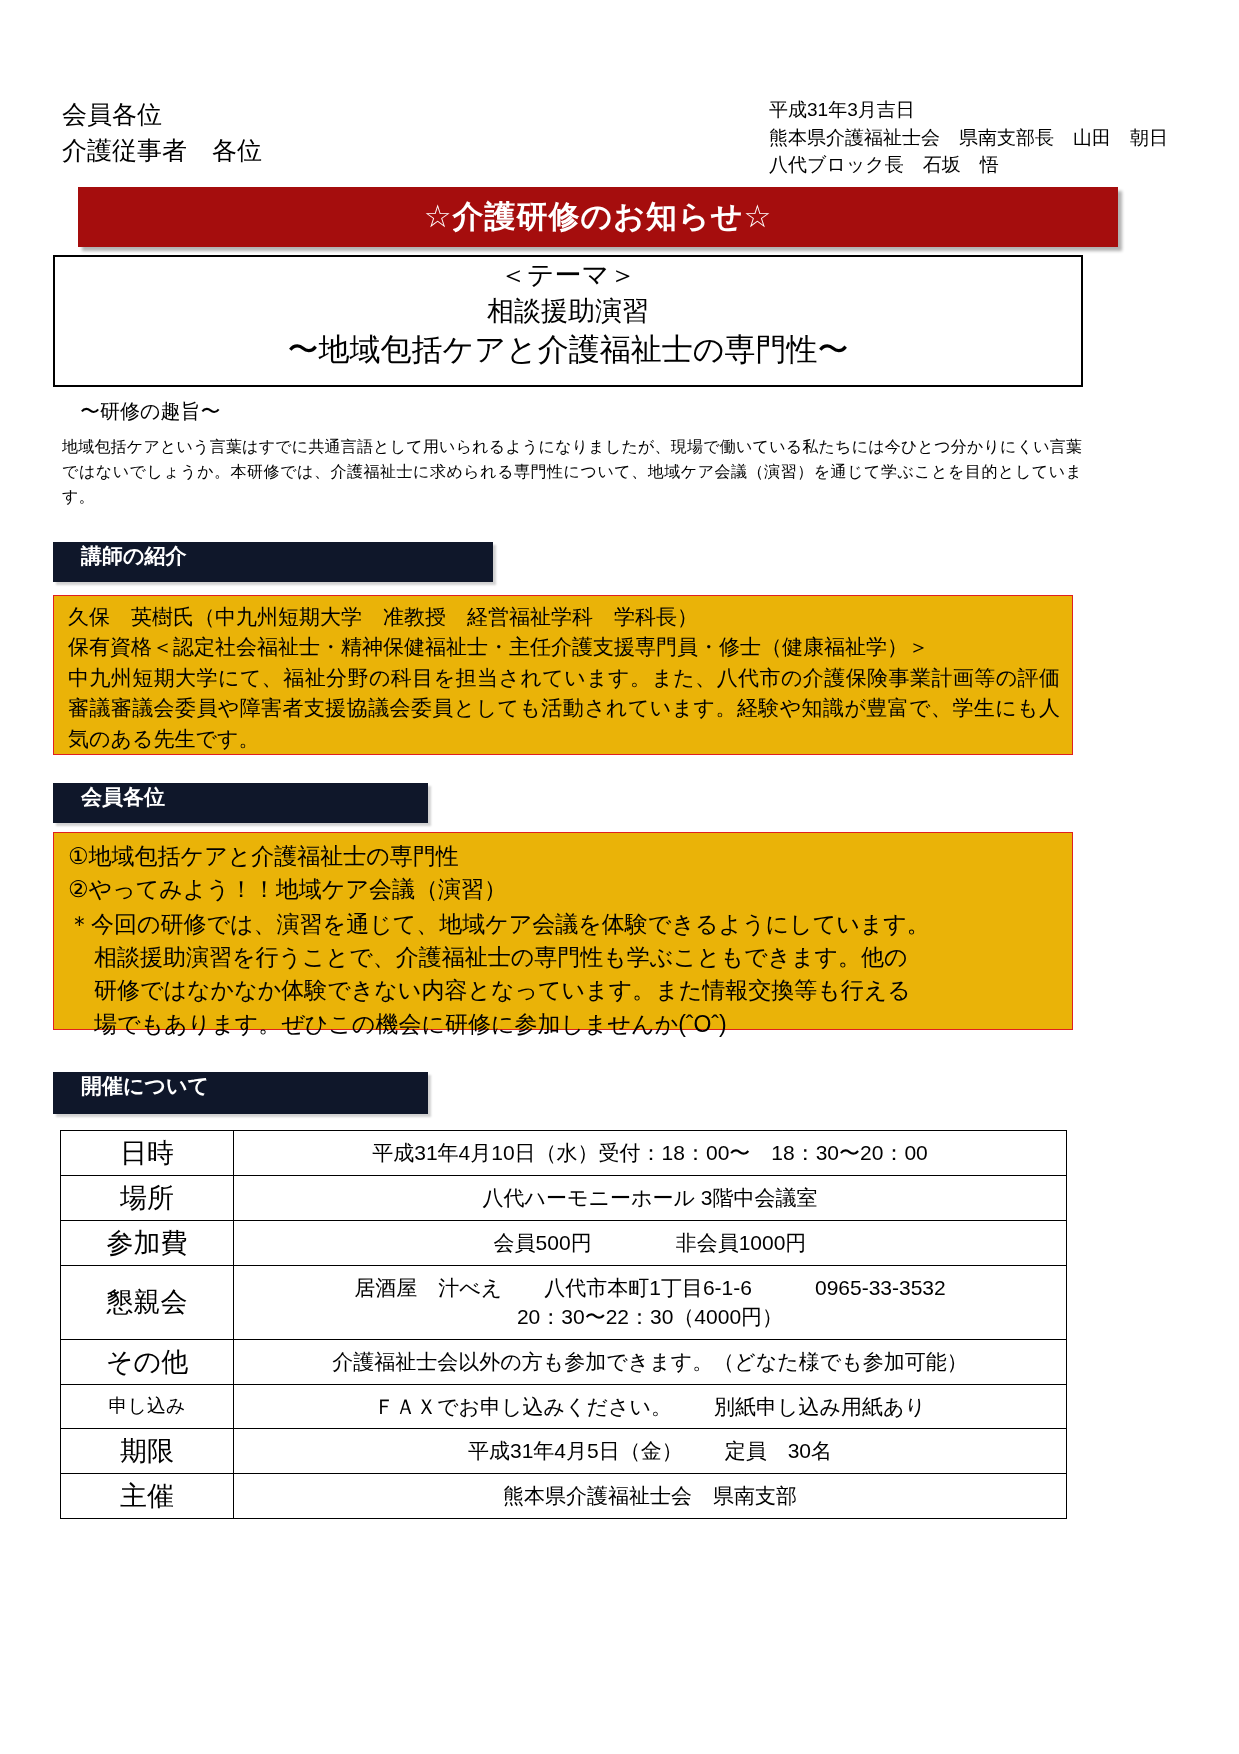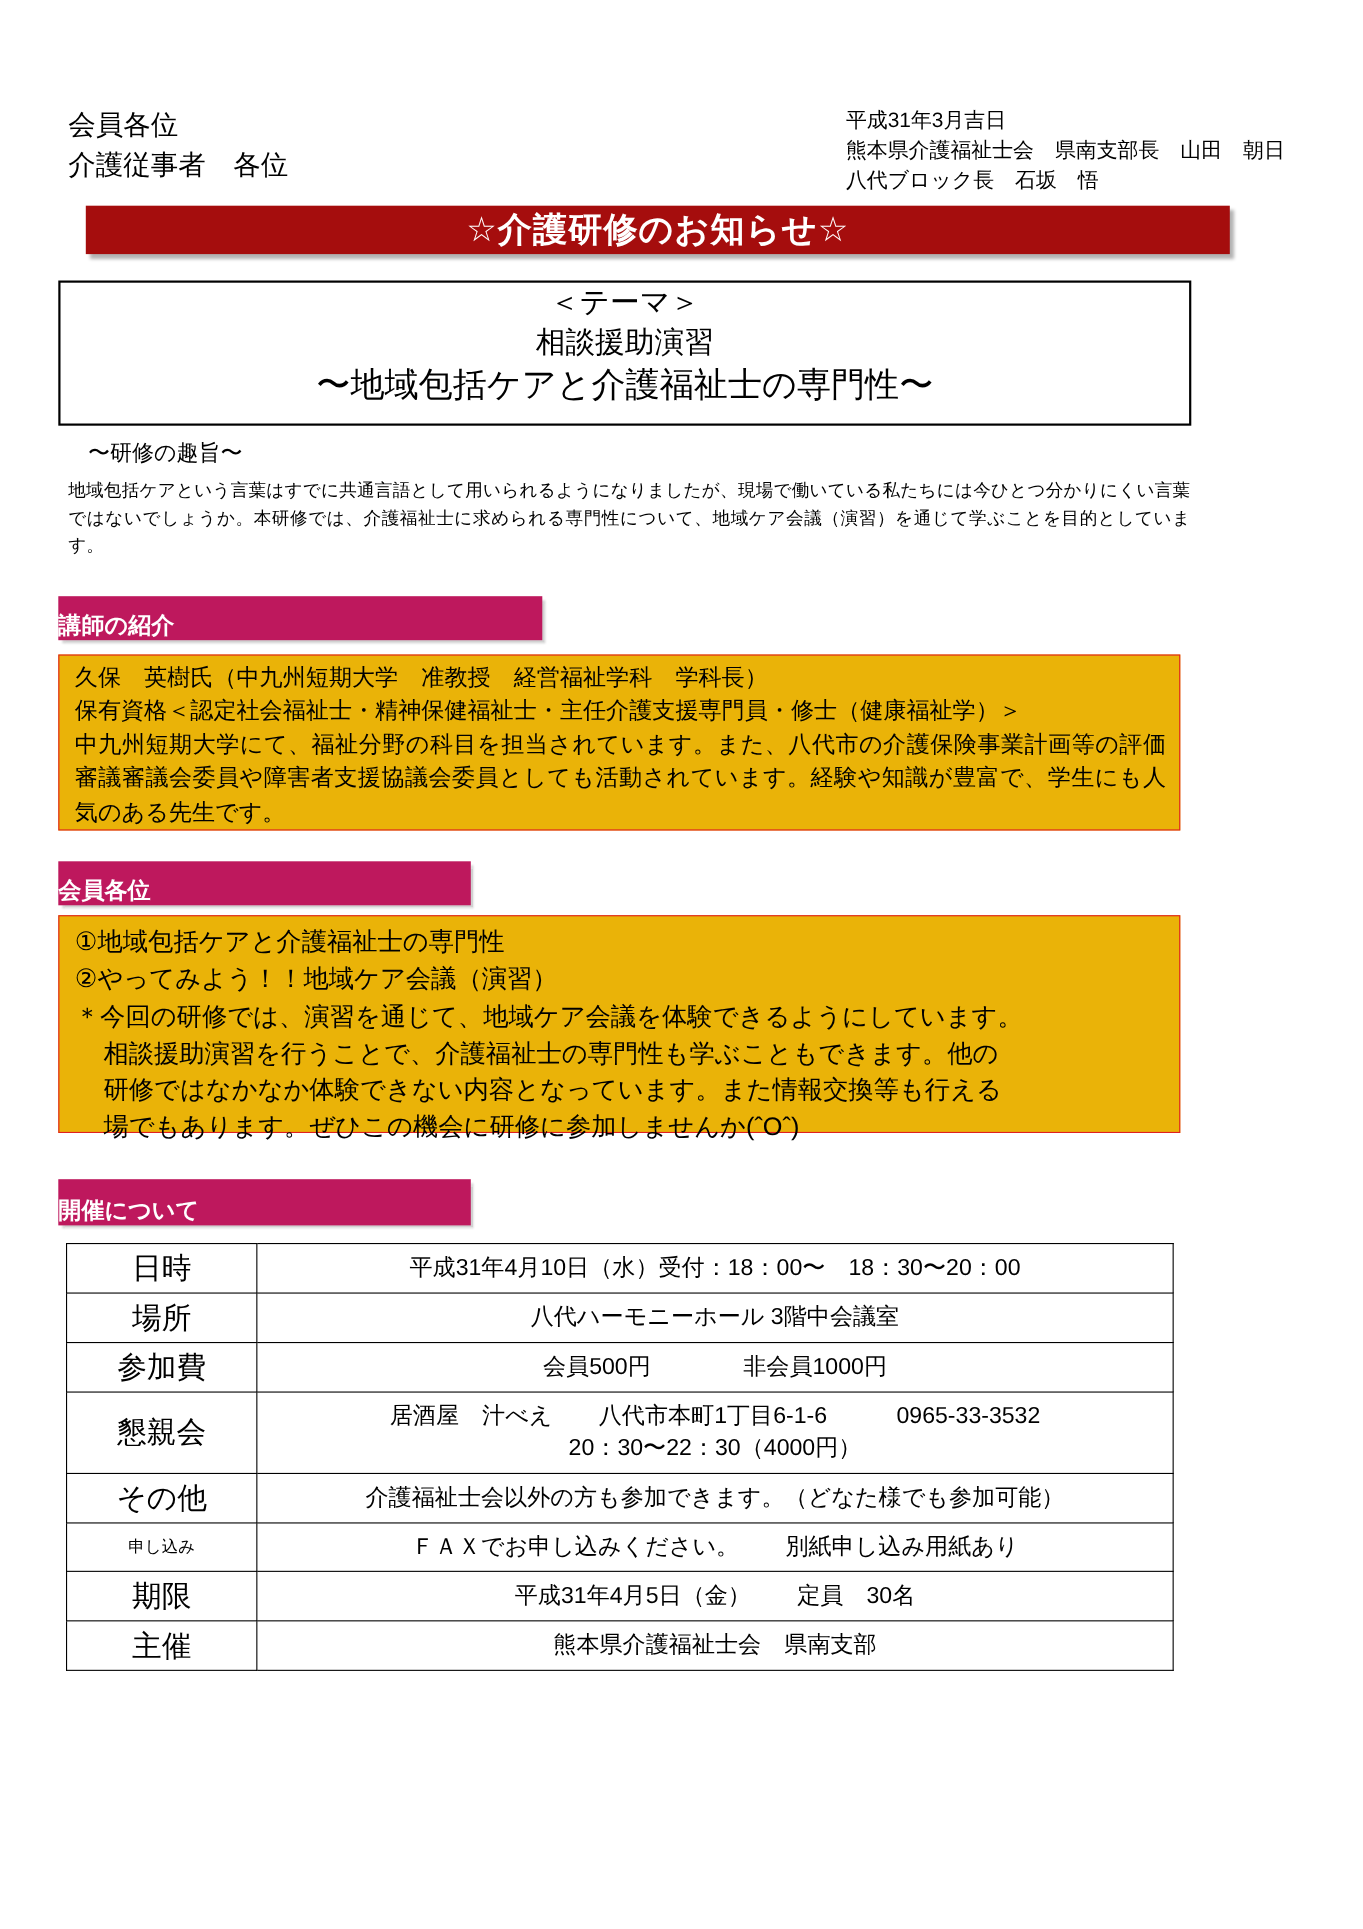--- a/index.html
+++ b/index.html
@@ -47,21 +47,21 @@
     padding-right: 9px;
   }
   .issuer div { margin: 0; }
 
   
   .title-banner {
     position: absolute;
     left: 78px;
     top: 187px;
     width: 1040px;
-    height: 44px;
+    height: 60px;
     background: #a50d0d;
     box-shadow: 4px 4px 3px rgba(0,0,0,0.30);
     display: flex;
     align-items: center;
     justify-content: center;
   }
   .title-banner span {
     color: #ffffff;
     font-size: 31px;
     font-weight: bold;
@@ -96,27 +96,27 @@
     top: 435px;
     width: 1020px;
     font-size: 16px;
     line-height: 1.55;
     text-align: justify;
   }
 
   
   .sec-bar {
     position: absolute;
-    background: #be185d;
+    background: #0f172a;
     color: #ffffff;
     font-size: 21px;
     font-weight: bold;
     display: flex;
-    align-items: flex-end;
-    padding-left: 0;
+    align-items: flex-start;
+    padding-left: 28px;
     box-sizing: border-box;
     box-shadow: 3px 3px 2px rgba(0,0,0,0.18);
   }
   #bar-lecturer { left: 53px; top: 542px; width: 440px; height: 40px; }
   #bar-content  { left: 53px; top: 783px; width: 375px; height: 40px; }
   #bar-event    { left: 53px; top: 1072px; width: 375px; height: 42px; }
 
   
   .red-box {
     position: absolute;
@@ -163,21 +163,21 @@
     border: 1.5px solid #000000;
     padding: 0;
     vertical-align: middle;
   }
   .event-table td.k {
     width: 172px;
     text-align: center;
     font-size: 27px;
     padding: 4px 0;
   }
-  .event-table td.k.small { font-size: 15px; }
+  .event-table td.k.small { font-size: 19px; }
   .event-table td.v {
     text-align: center;
     font-size: 21px;
     padding: 7px 8px;
     line-height: 1.4;
   }
   .event-table td.v .sub { display: block; }
   .nowrap { white-space: nowrap; }
 </style>
 </head>

